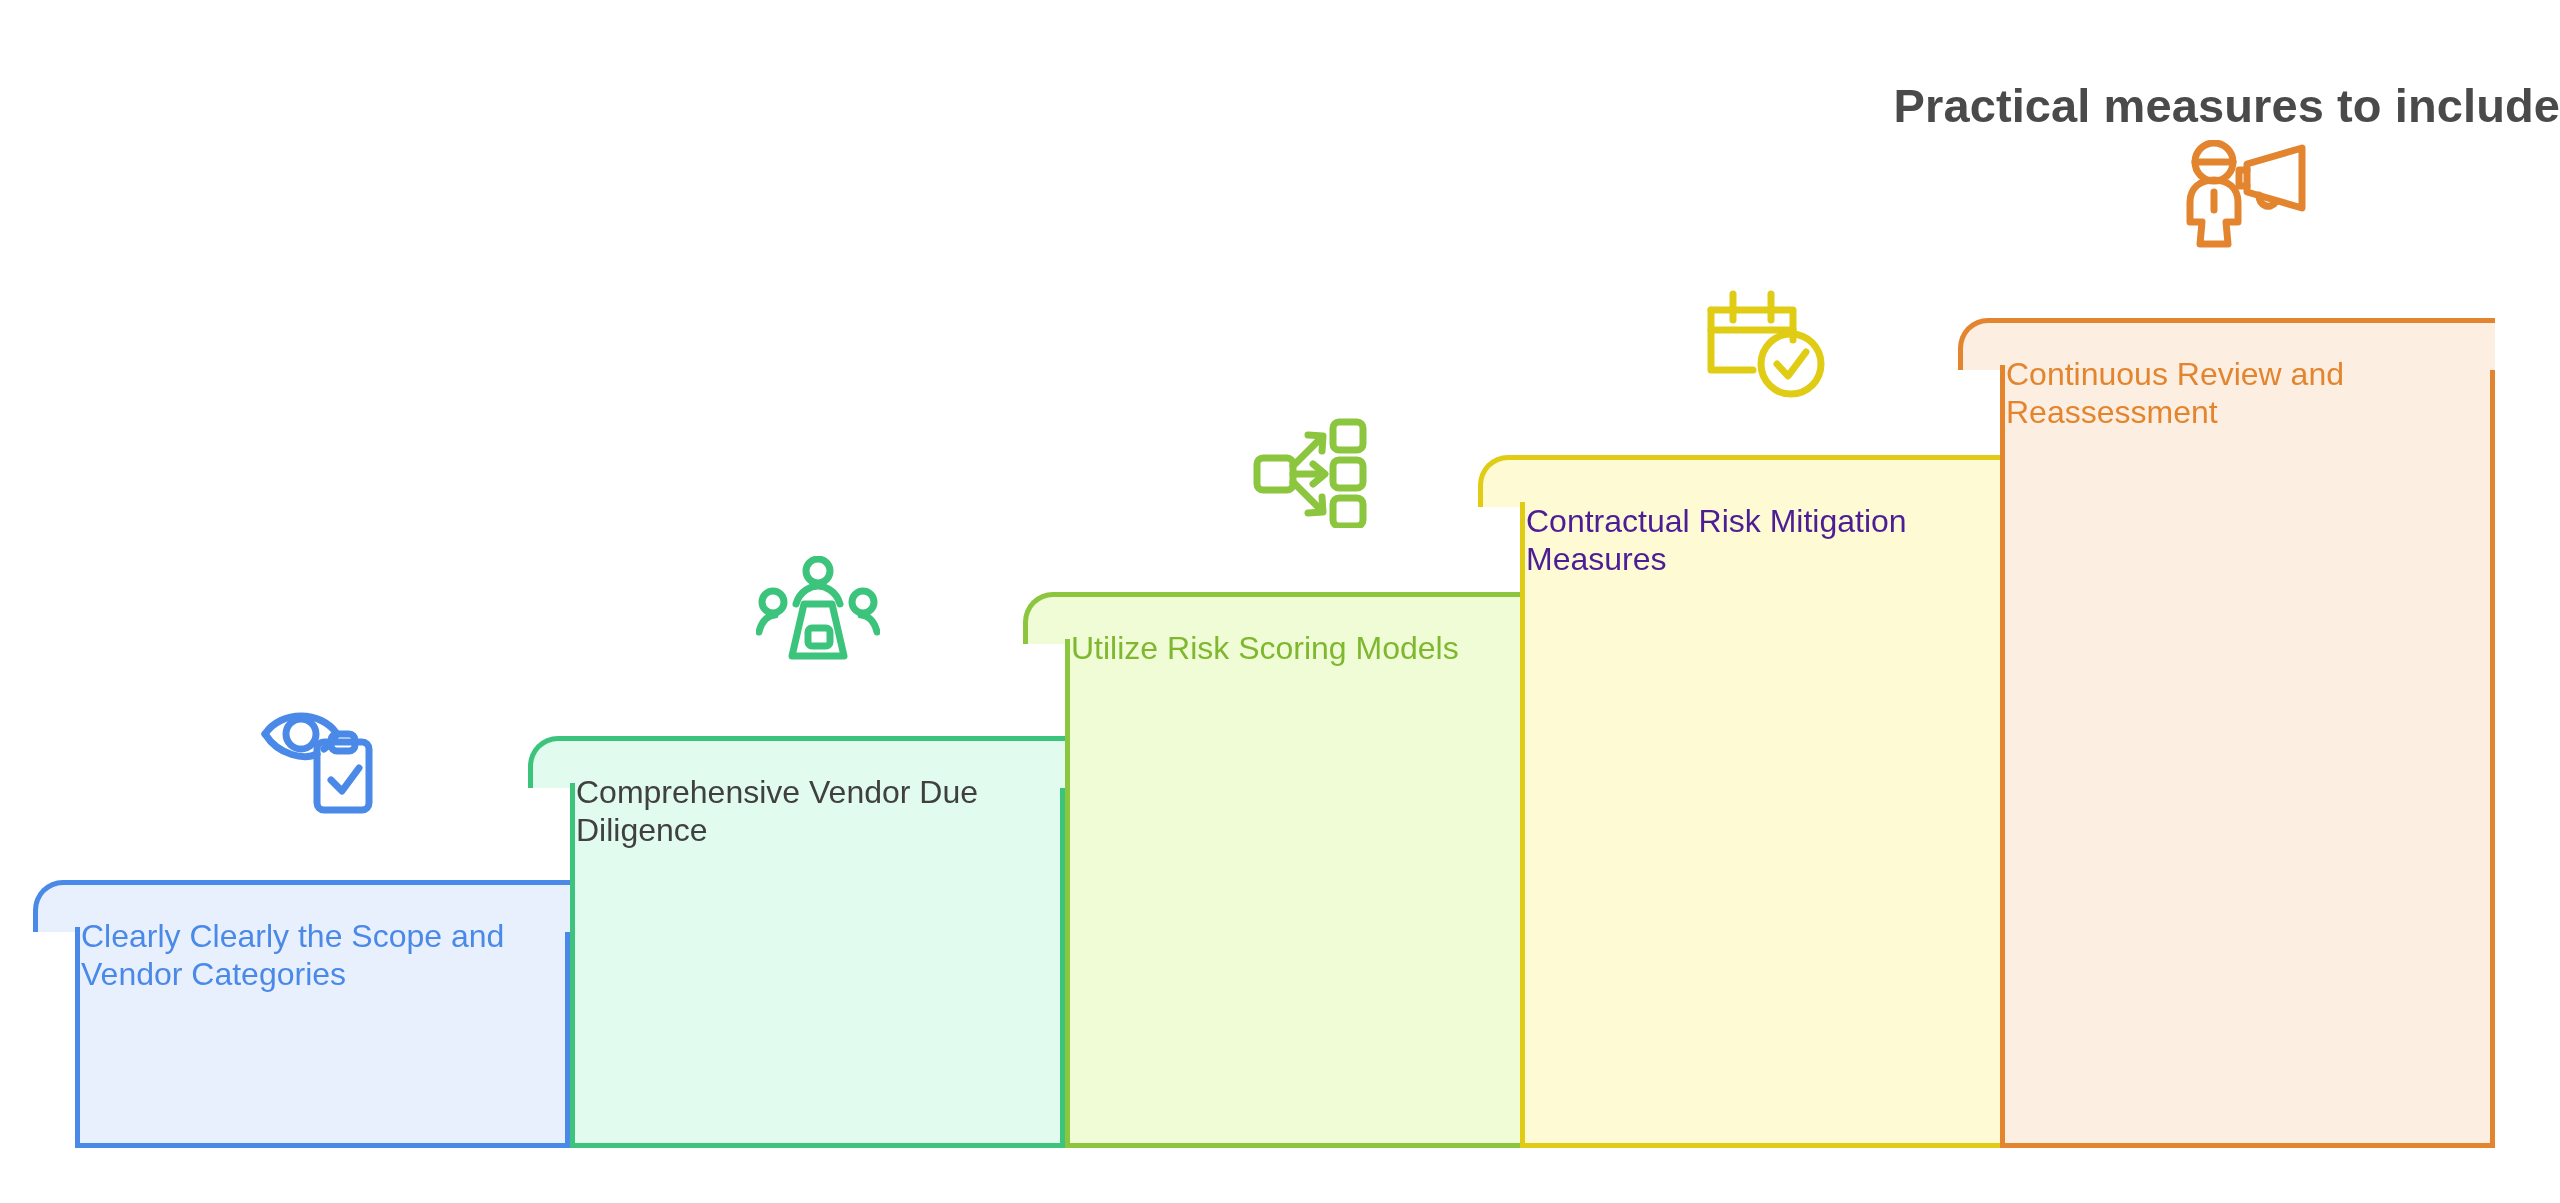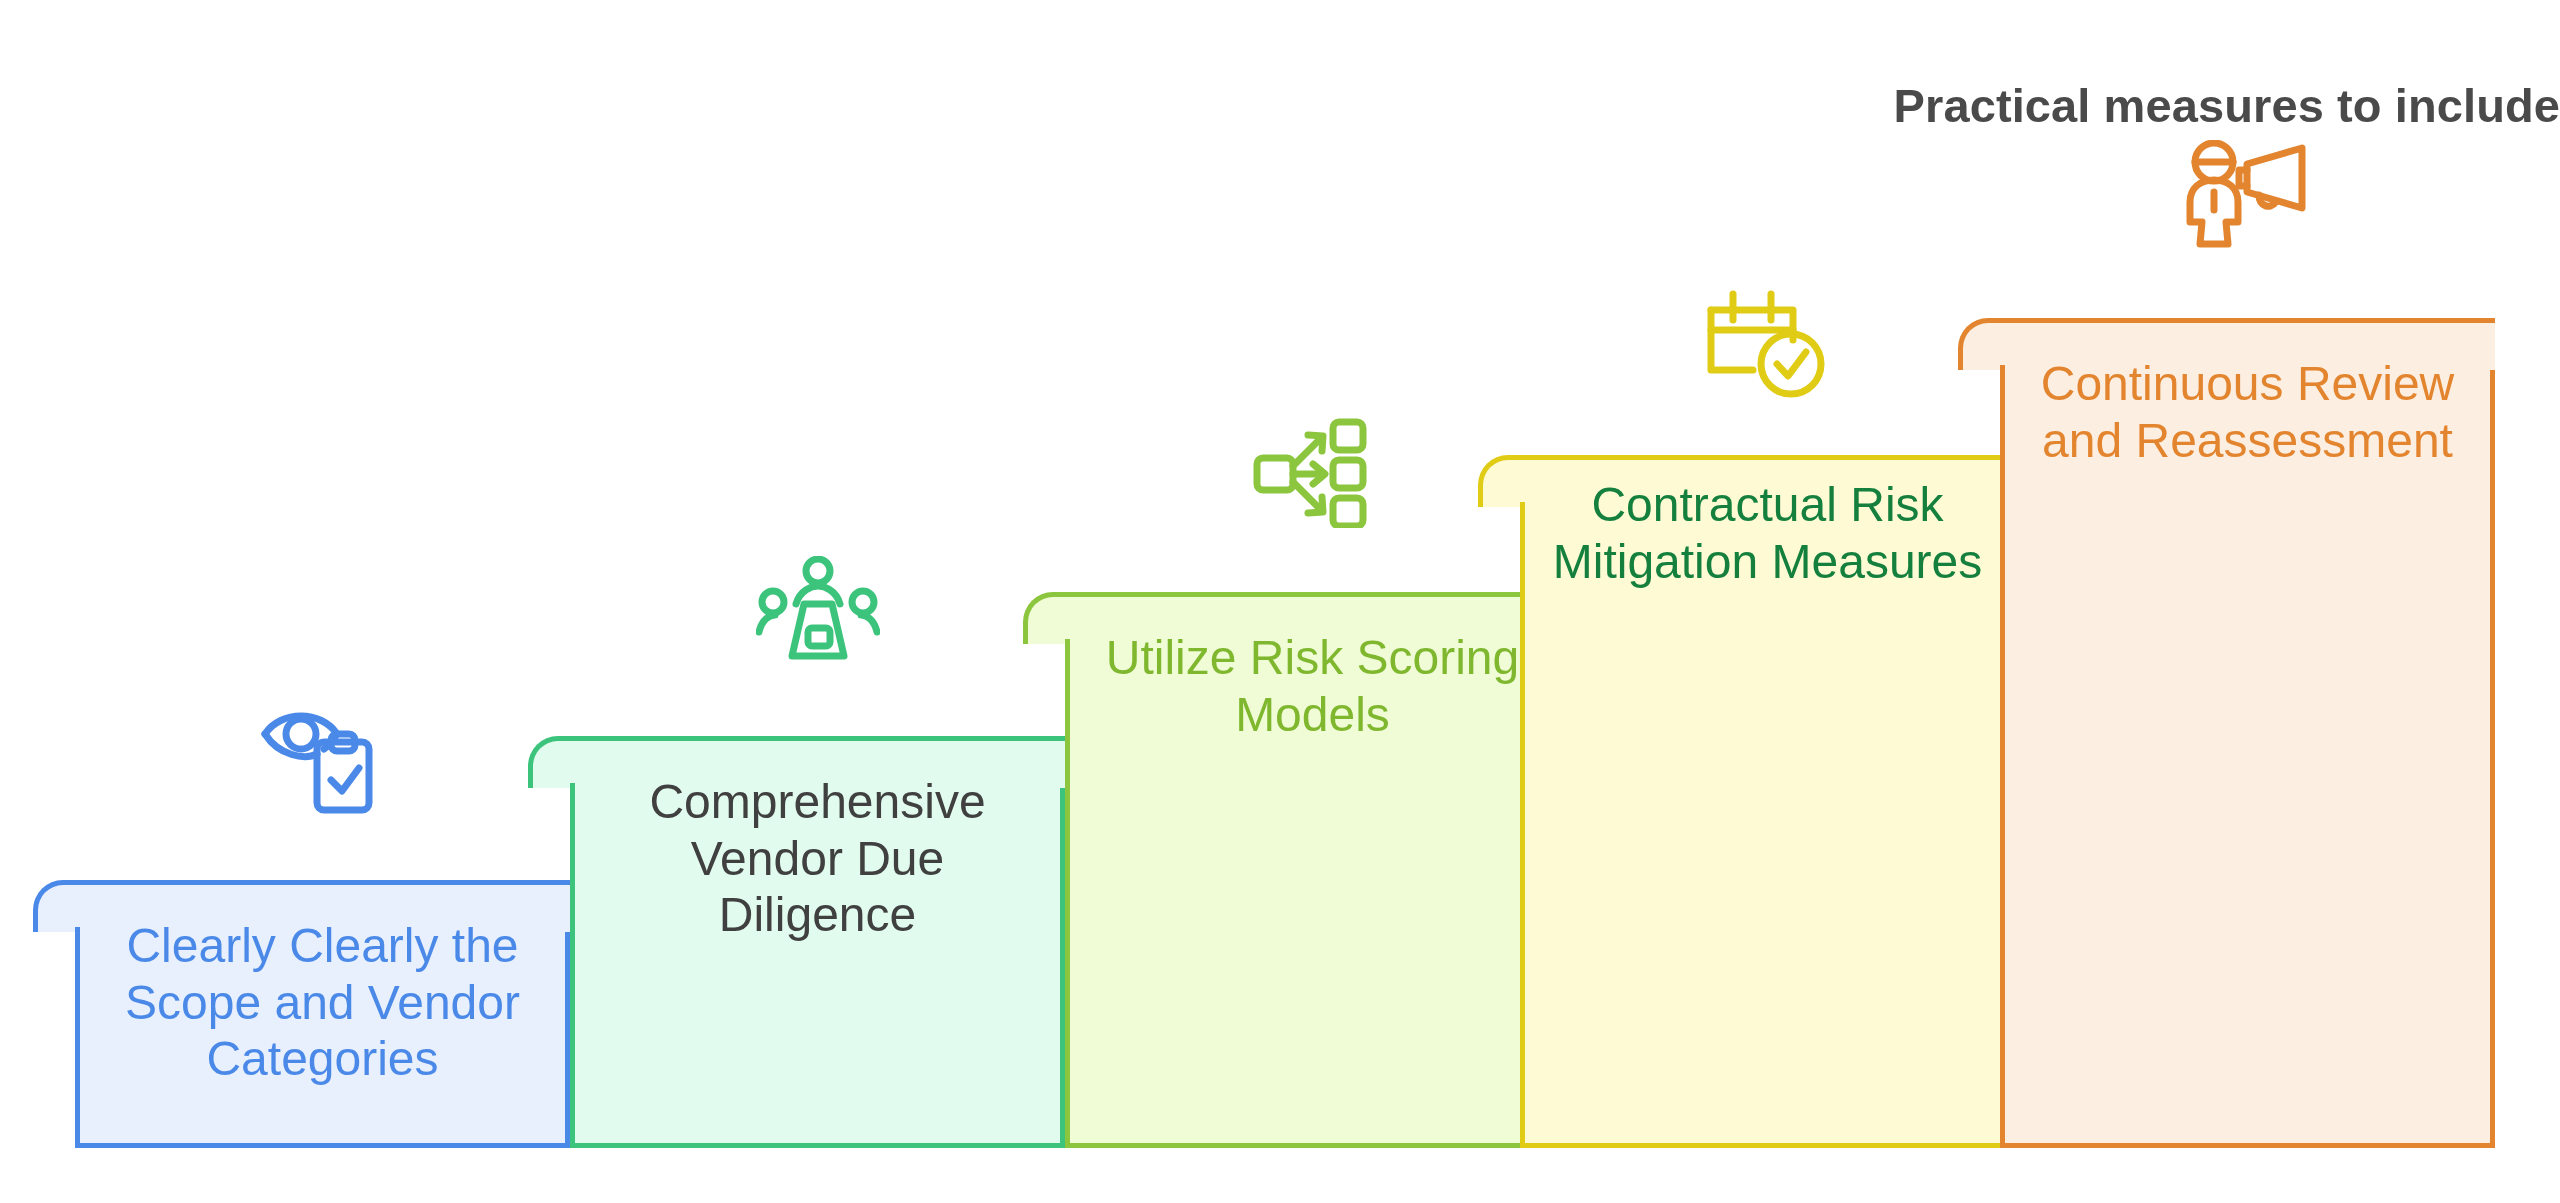--- a/index.html
+++ b/index.html
@@ -50,24 +50,24 @@
   .step-notch-stub {
     position:absolute;
     width:5px;
     top:47px;
     height:10px;
   }
 
   .step-label {
     position:absolute;
     left:0; right:0;
-    text-align:center;
-    font-size:48px;
+    text-align:left;
+    font-size:32px;
     line-height:1.18;
-    padding:0 21px;
+    padding:0 6px;
   }
 
   .step-icon {
     position:absolute;
     left:50%;
     transform:translateX(-50%);
   }
   .step-icon svg { display:block; }
 </style>
 </head>
@@ -129,21 +129,21 @@
             <path d="M40 48 L68 20"></path>
           <path d="M55 17 L70 18 L69 33"></path>
             <path d="M40 64 L68 92"></path>
           <path d="M55 95 L70 94 L69 79"></path>
           </svg>
       </div>
       <div class="step" style="left: 1520px; top: 455px; width: 495px; height: 693px;">
         <div class="step-body" style="background: rgb(253, 250, 212); border-color: rgb(224, 204, 21);"></div>
         <div class="step-cap" style="left: -42px; width: 537px; border-color: rgb(224, 204, 21); background: rgb(253, 250, 212);"></div>
         <div class="step-notch-stub" style="left: 0px; background: rgb(224, 204, 21);"></div>
-        <div class="step-label" style="color: #15803d; top: 22px;">Contractual Risk Mitigation Measures</div>
+        <div class="step-label" style="color: #4c1d95; top: 48px;">Contractual Risk Mitigation Measures</div>
       </div>
       <div class="step-icon" style="left: 1767.5px; top: 288px; color: rgb(224, 204, 21);">
         <svg viewBox="0 0 126 112" width="126" height="112" fill="none" stroke="currentColor" stroke-width="7" stroke-linecap="round" stroke-linejoin="round">
             <path d="M6 22 L88 22 L88 52"></path>
             <path d="M6 22 L6 82 L48 82"></path>
             <path d="M6 42 L88 42"></path>
             <path d="M28 6 L28 32"></path>
             <path d="M66 6 L66 32"></path>
             <circle cx="86" cy="76" r="30"></circle>
             <path d="M72 76 L83 88 L101 64"></path>

